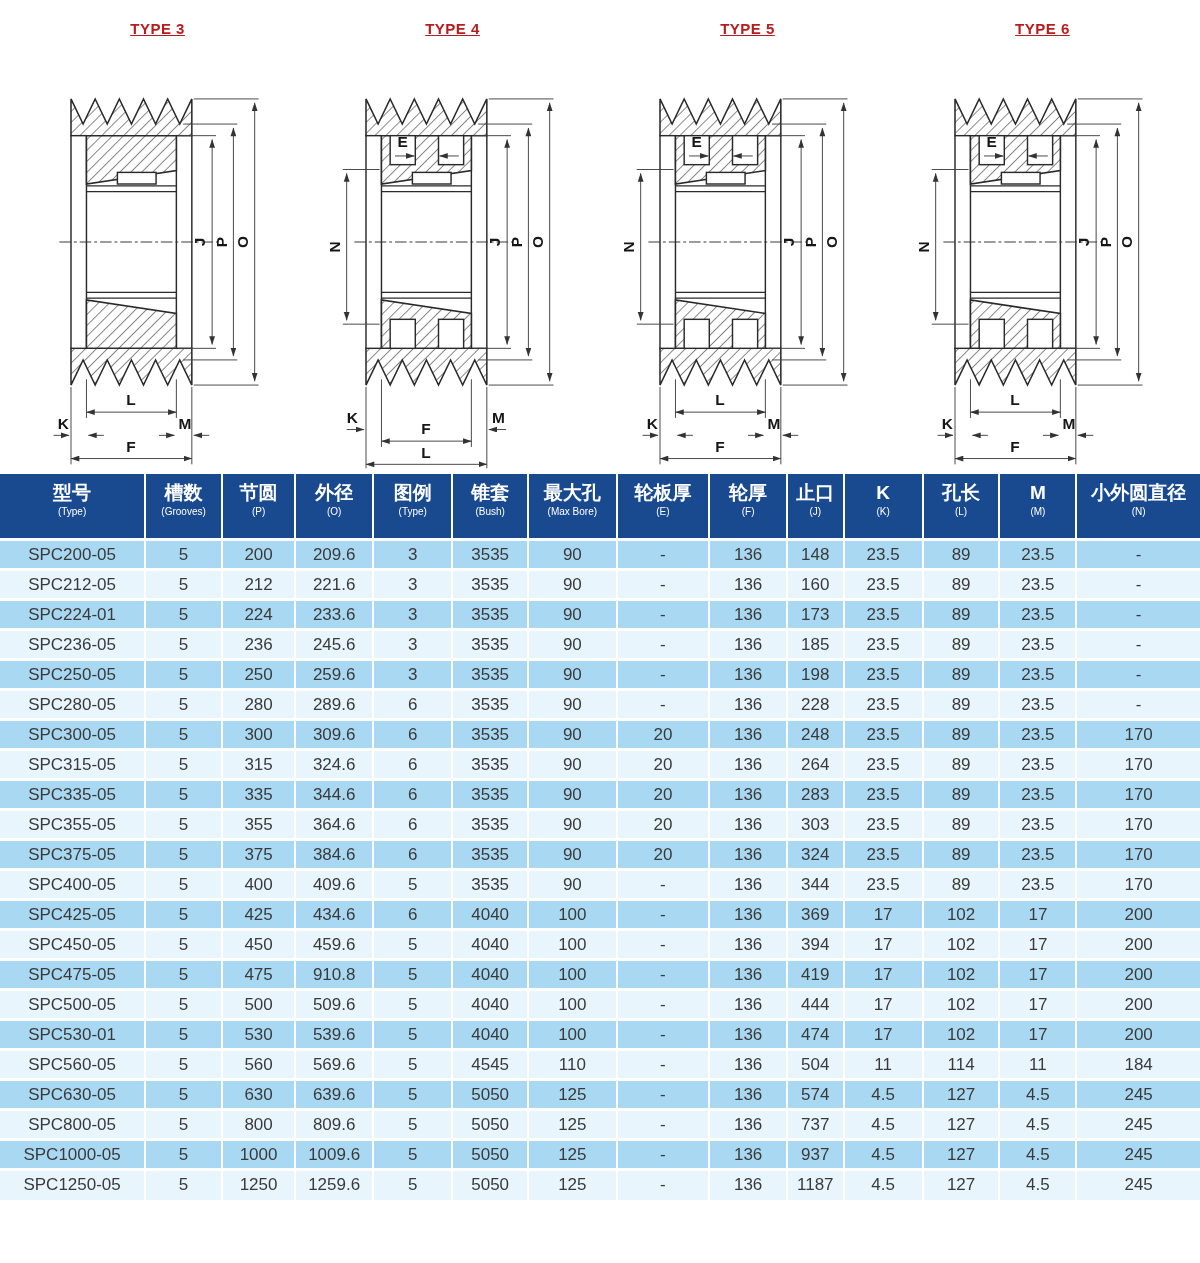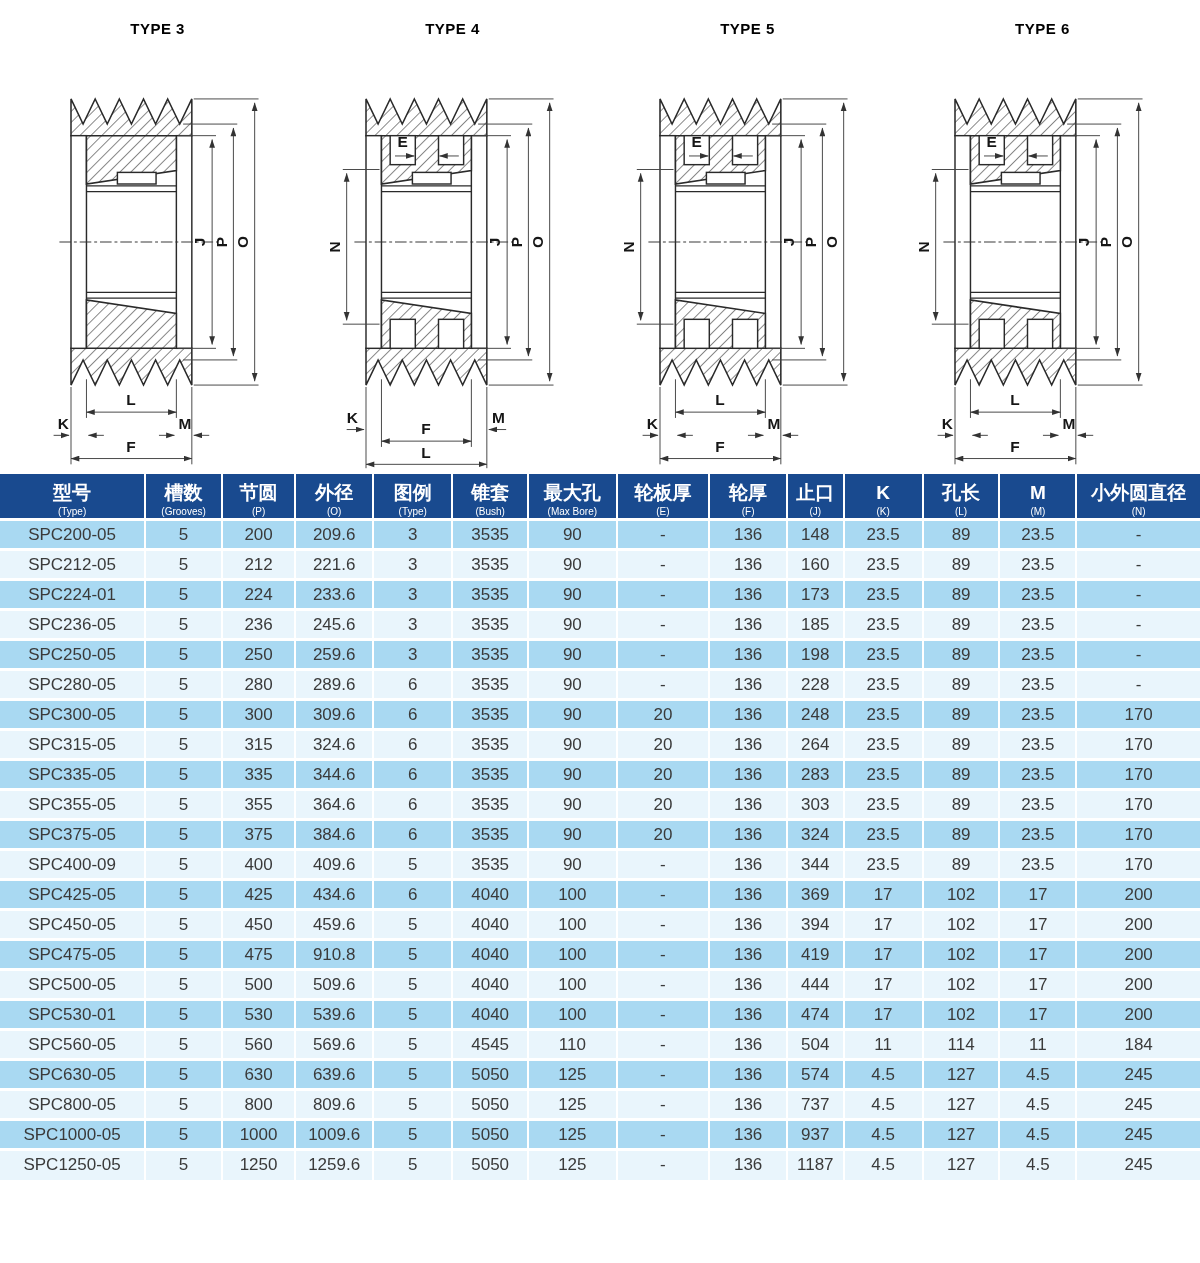--- a/index.html
+++ b/index.html
@@ -31,42 +31,43 @@
     width:24.5%;
     display:flex;
     flex-direction:column;
     align-items:center;
     margin:0;
   }
   .fig-title{
     font-size:15px;
     font-weight:bold;
     letter-spacing:.5px;
-    color:#000000;
+    color:#b91c1c;
     margin:10px 0 2px 0;
     text-align:left;
+    text-decoration:underline;
   }
   svg.fig-svg{ width:272px; height:438px; }
   .hatched{ fill:url(#hatch); stroke:var(--line); stroke-width:1.6; }
   .whitefill{ fill:#ffffff; stroke:var(--line); stroke-width:1.5; }
   .thin{ stroke:var(--line); stroke-width:1.3; fill:none; }
   .centerline{ stroke:#333; stroke-width:1; stroke-dasharray:12 3 3 3; fill:none; }
   .dim{ stroke:var(--dimline); stroke-width:1; fill:none; }
   .dim-label{ font-family:"Liberation Sans",sans-serif; font-size:16px; font-weight:bold; fill:#161616; }
   
   table.spec{
     width:1200px;
     border-collapse:collapse;
     table-layout:fixed;
     margin-top:0;
   }
   table.spec thead th{
     background:var(--header-bg);
     color:var(--header-text);
-    padding:7px 0 0 0;
+    padding:7px 0 20px 0;
     border-left:2px solid #ffffff;
     vertical-align:middle;
   }
   table.spec thead th:first-child{ border-left:none; }
   th .zh{ font-size:19px; font-weight:bold; line-height:1.3; }
   th .en{ font-size:10px; font-weight:normal; line-height:1.25; }
   table.spec tbody td{
     text-align:center;
     font-size:17px;
     color:var(--body-text);
@@ -553,21 +554,21 @@
         <td>90</td>
         <td>20</td>
         <td>136</td>
         <td>324</td>
         <td>23.5</td>
         <td>89</td>
         <td>23.5</td>
         <td>170</td>
       </tr>
       <tr>
-        <td>SPC400-09</td>
+        <td>SPC400-05</td>
         <td>5</td>
         <td>400</td>
         <td>409.6</td>
         <td>5</td>
         <td>3535</td>
         <td>90</td>
         <td>-</td>
         <td>136</td>
         <td>344</td>
         <td>23.5</td>

